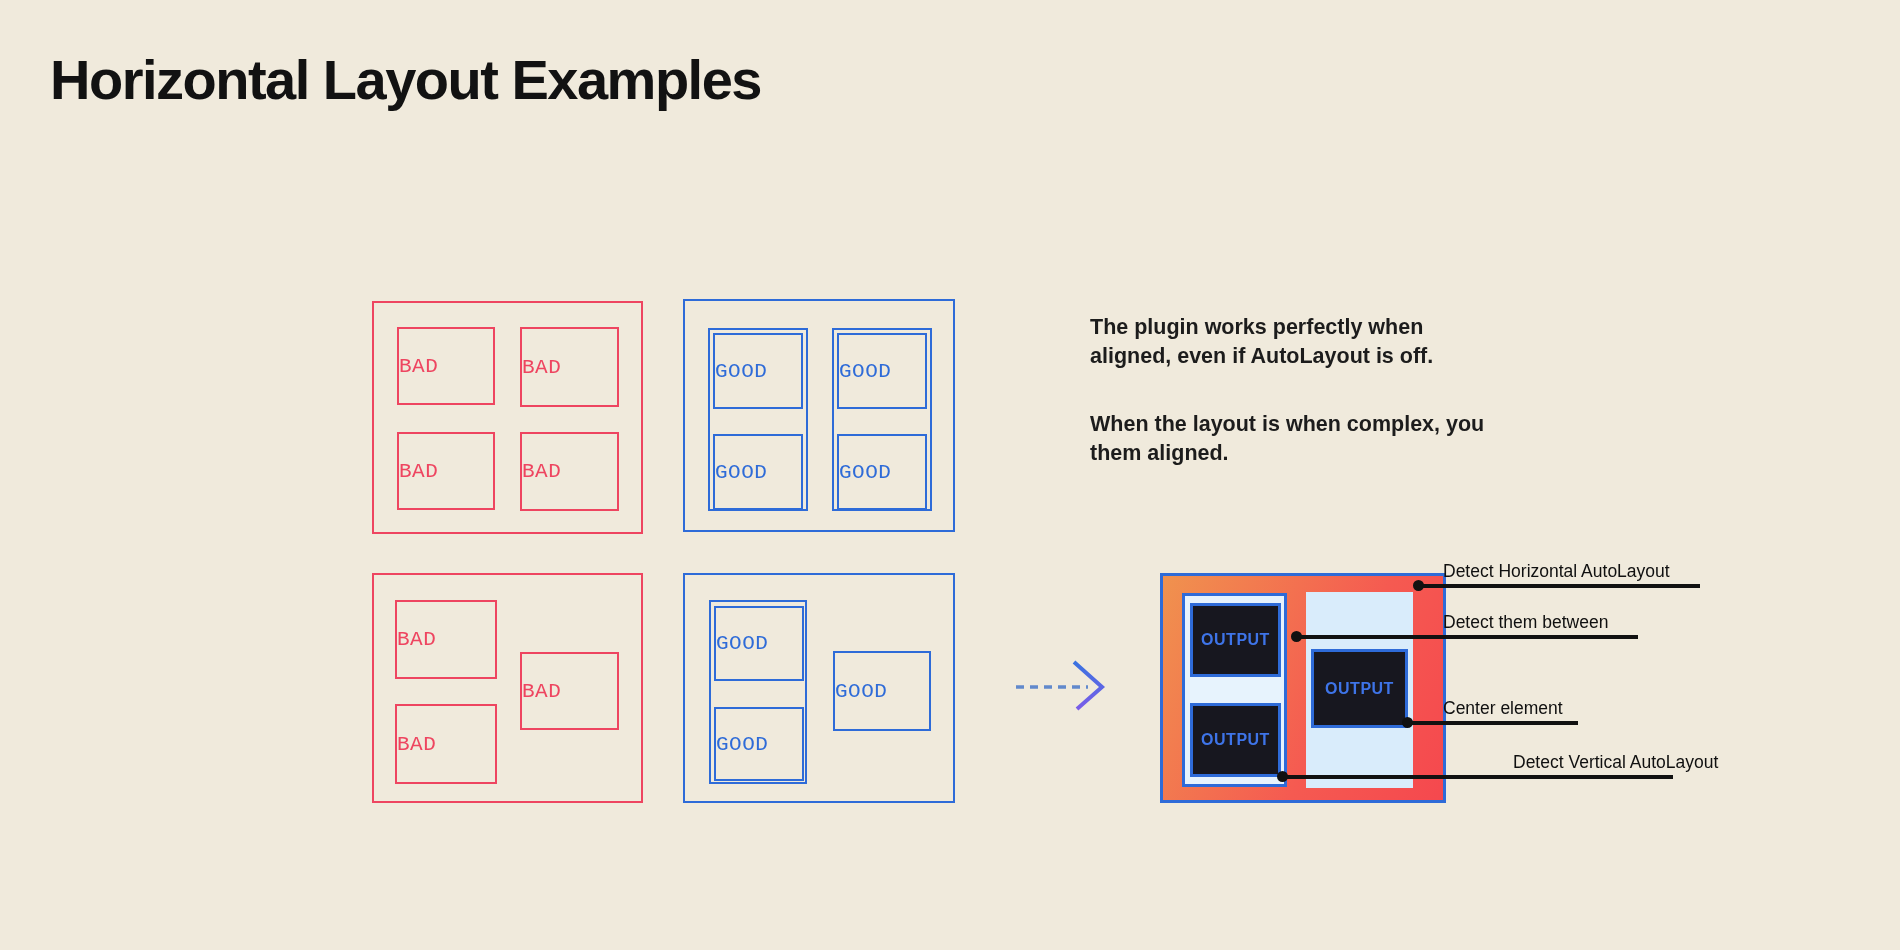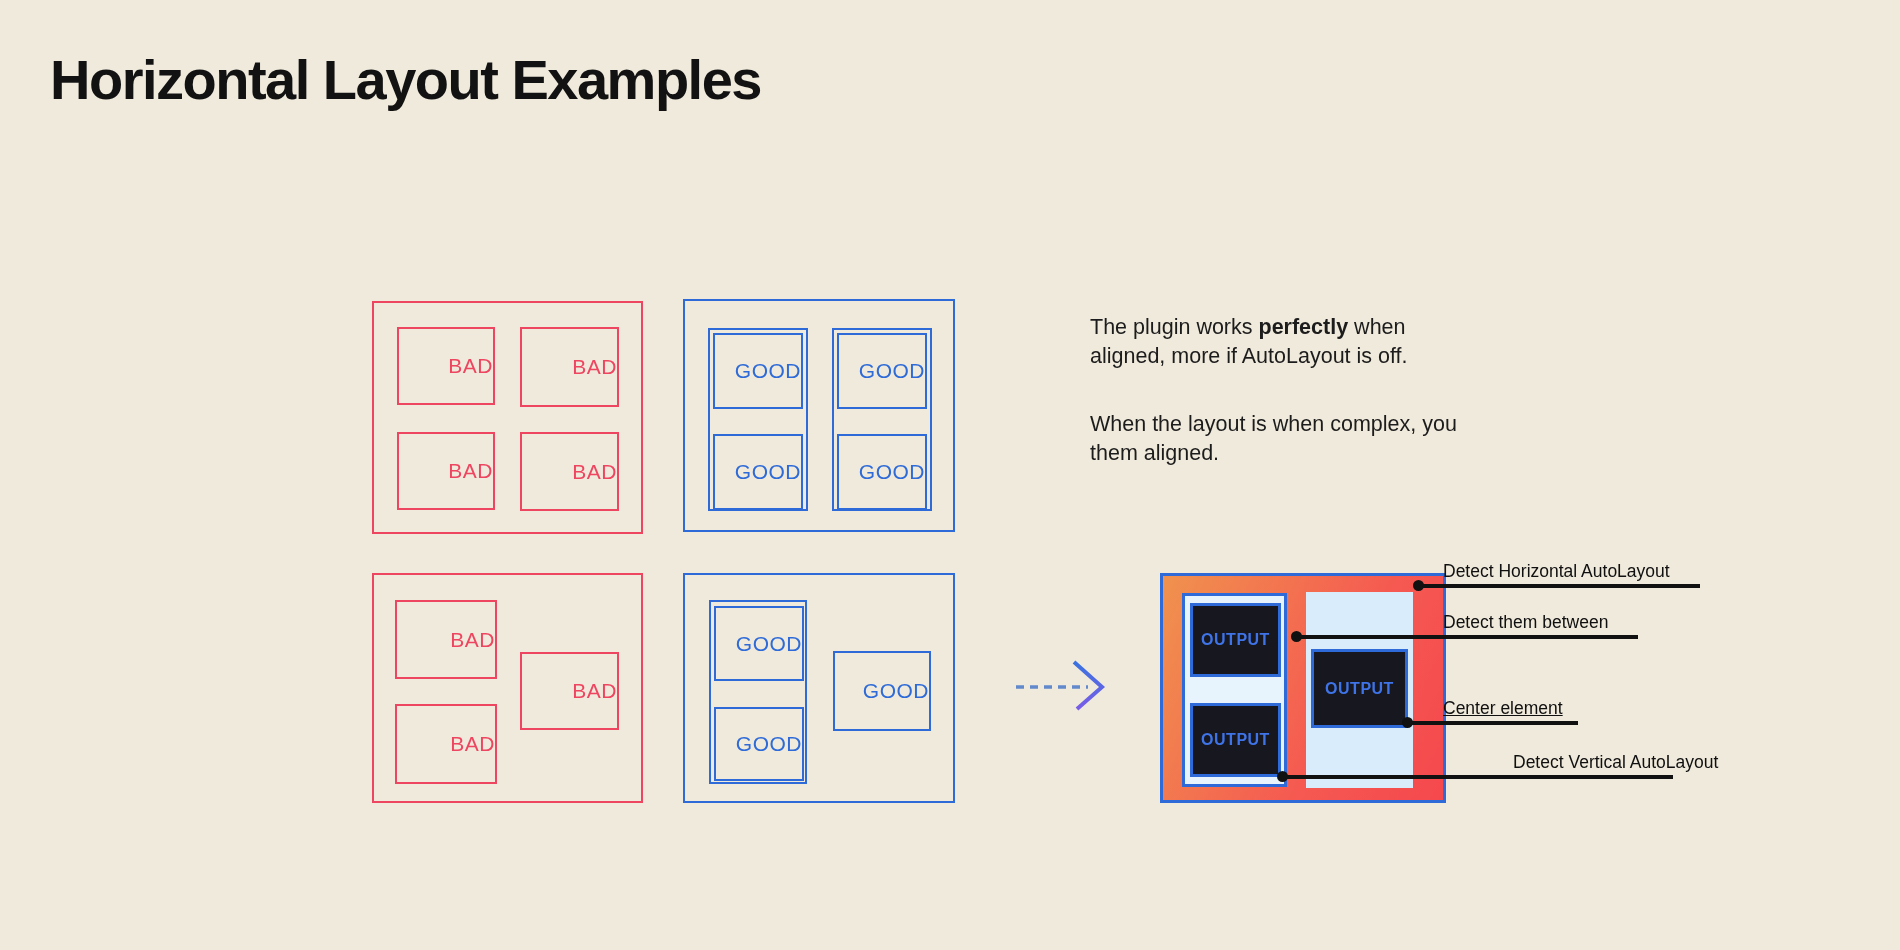--- a/index.html
+++ b/index.html
@@ -19,32 +19,32 @@
   }
   .title{
     position:absolute;left:50px;top:52px;font-size:56px;font-weight:700;
     letter-spacing:-1.5px;color:#121212;line-height:1;
   }
   
   .group{position:absolute;border:2px solid;}
   .group.red{border-color:var(--red);}
   .group.blue{border-color:var(--blue);}
   .box{
-    position:absolute;border:2px solid;display:flex;align-items:center;justify-content:flex-end;
-    font-size:21px;letter-spacing:0.5px;
+    position:absolute;border:2px solid;display:flex;align-items:center;justify-content:flex-start;
+    font-size:21px;letter-spacing:0.5px;font-family:Liberation Mono, monospace;
   }
   .box.red{border-color:var(--red);color:var(--red);}
   .box.blue{border-color:var(--blue);color:var(--blue);}
   .col{position:absolute;border:2px solid var(--blue);}
   .g-bad1{left:372px;top:301px;width:271px;height:233px;}
   .g-good1{left:683px;top:299px;width:272px;height:233px;}
   .g-bad2{left:372px;top:573px;width:271px;height:230px;}
   .g-good2{left:683px;top:573px;width:272px;height:230px;}
   
-  .desc{position:absolute;left:1090px;top:313px;color:#1c1c1c;font-size:21.5px;line-height:29px;}
+  .desc{position:absolute;left:1090px;top:313px;color:#1c1c1c;font-size:21.5px;line-height:29px;font-weight:bold;}
   .desc .para{margin:0 0 39px 0;}
   .dline{display:block;white-space:nowrap;}
   
   .arrow{position:absolute;left:1014px;top:656px;}
   
   .frame{
     position:absolute;left:1160px;top:573px;width:286px;height:230px;
     border:3px solid var(--blue);
     background:linear-gradient(115deg,#F0924E 0%,#F55A51 60%,#F5484E 100%);
   }
@@ -126,21 +126,21 @@
         </div>
     </div>
     <div class="box blue" style="left:148px;top:76px;width:98px;height:80px;">
         <span>GOOD</span>
       </div>
   </div>
 
   <div class="desc">
     <div class="para">
       <span class="dline"><span>The plugin works </span><b>perfectly</b><span> when</span></span>
-      <span class="dline">aligned, more if AutoLayout is off.</span>
+      <span class="dline">aligned, even if AutoLayout is off.</span>
     </div>
     <div class="para">
       <span class="dline">When the layout is when complex, you</span>
       <span class="dline">them aligned.</span>
     </div>
   </div>
 
   <svg class="arrow" width="92" height="58" viewBox="0 0 92 58">
     <defs>
       <linearGradient id="chv" x1="0" y1="0" x2="0" y2="1">
@@ -170,19 +170,19 @@
   <span class="ann-dot" style="left:1413px;top:580px;"></span>
   <div class="ann-line" style="left:1419px;top:584px;width:281px;"></div>
   <div class="ann-label" style="left:1443px;top:561px;">Detect Horizontal AutoLayout</div>
 
   <span class="ann-dot" style="left:1291px;top:631px;"></span>
   <div class="ann-line" style="left:1297px;top:635px;width:341px;"></div>
   <div class="ann-label" style="left:1443px;top:612px;">Detect them between</div>
 
   <span class="ann-dot" style="left:1402px;top:717px;"></span>
   <div class="ann-line" style="left:1408px;top:721px;width:170px;"></div>
-  <div class="ann-label" style="left:1443px;top:698px;text-decoration:underline;">Center element</div>
+  <div class="ann-label" style="left:1443px;top:698px;">Center element</div>
 
   <span class="ann-dot" style="left:1277px;top:771px;"></span>
   <div class="ann-line" style="left:1283px;top:775px;width:390px;"></div>
   <div class="ann-label" style="left:1513px;top:752px;">Detect Vertical AutoLayout</div>
 
 </div>
 
 </body></html>

